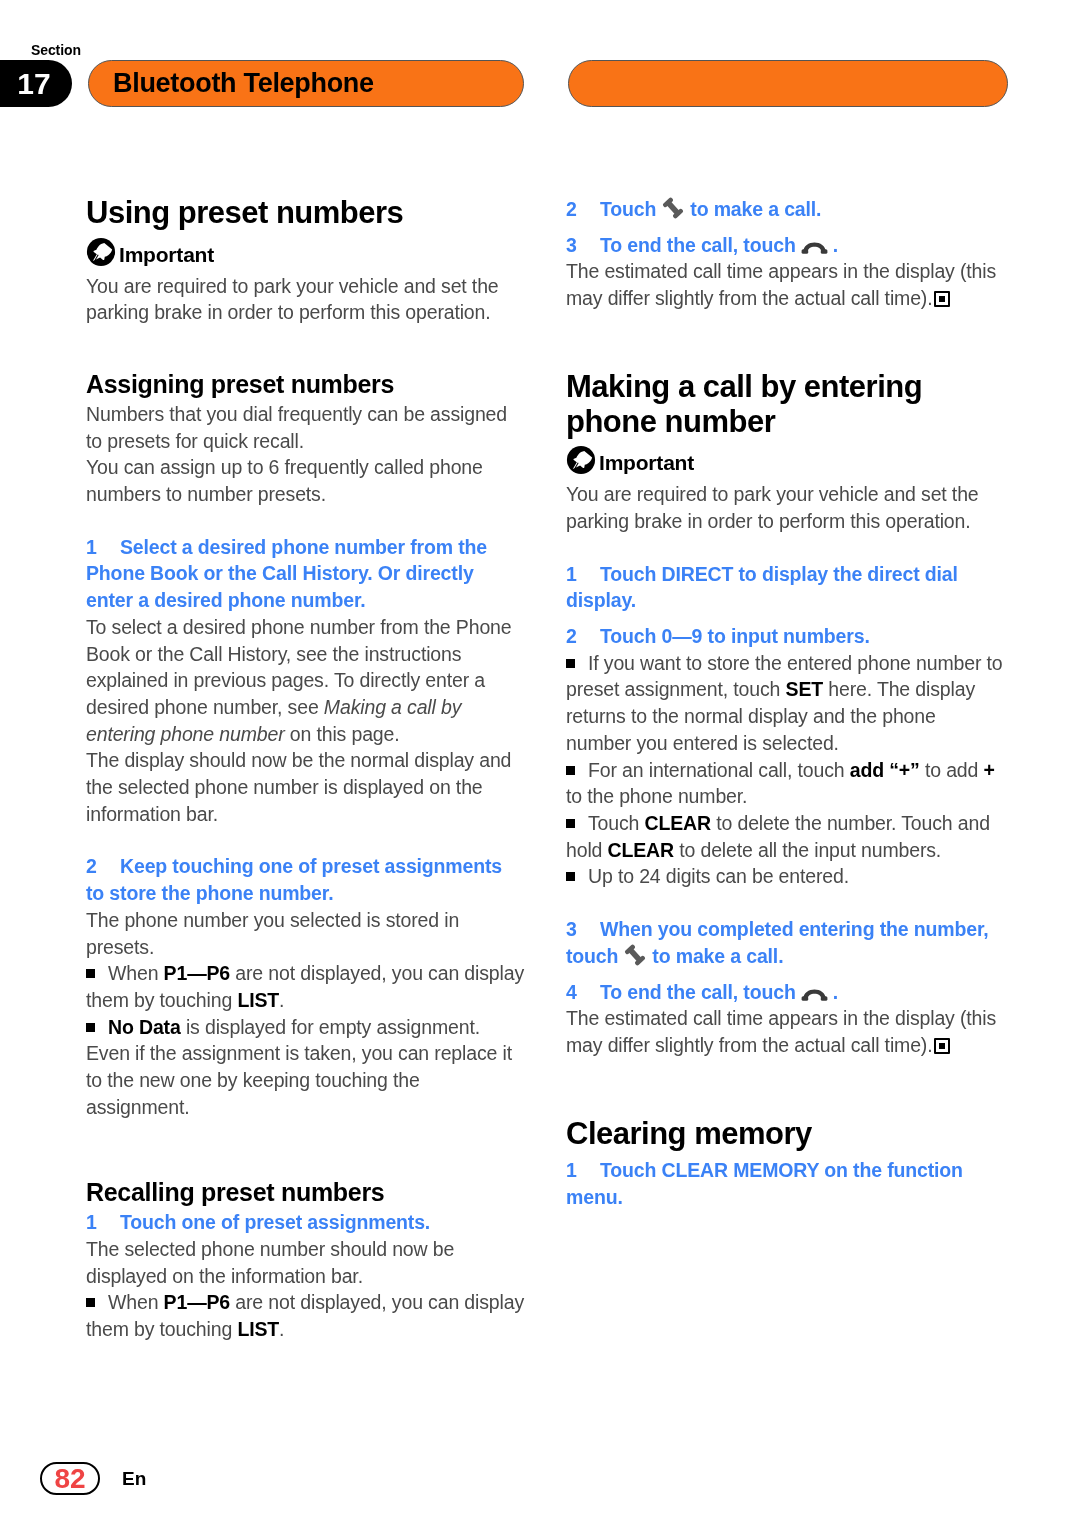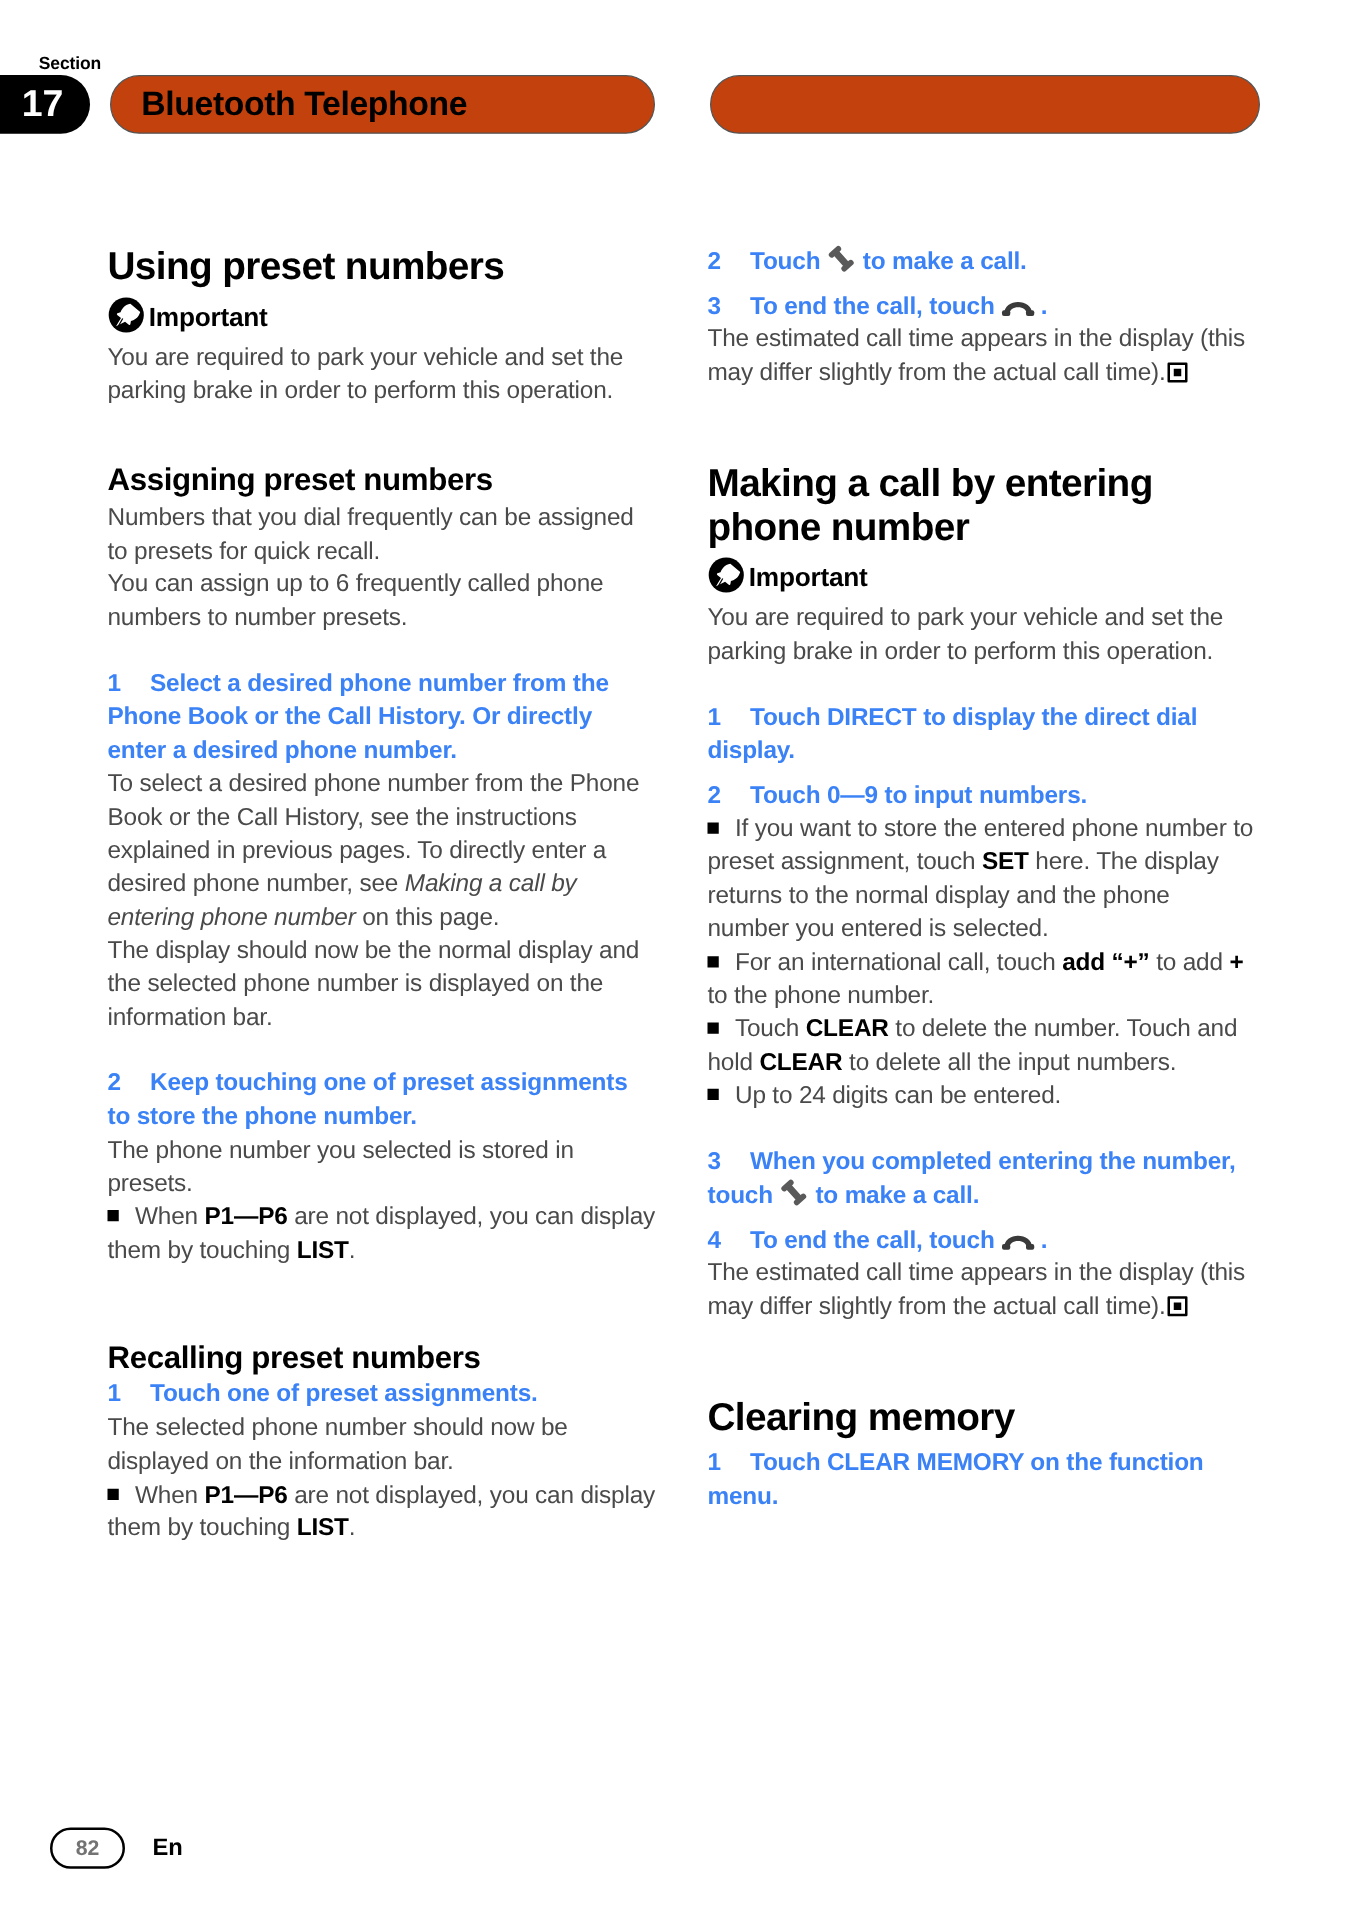--- a/index.html
+++ b/index.html
@@ -49,21 +49,21 @@
     justify-content: center;
     padding-left: 6px;
     box-sizing: border-box;
   }
   .header-pill {
     position: absolute;
     top: 24px;
     height: 47px;
     border: 1.6px solid #555;
     border-radius: 26px;
-    background: #c2410c;
+    background: #f97316;
     box-sizing: border-box;
     display: flex;
     align-items: center;
   }
   .header-pill.left  { left: 88px;  width: 436px; }
   .header-pill.right { left: 568px; width: 440px; }
   .header-pill .pill-text {
     font-size: 27px;
     font-weight: bold;
     letter-spacing: -0.3px;
@@ -198,23 +198,23 @@
     align-items: center;
   }
   .page-pill {
     width: 60px;
     height: 33px;
     border: 2px solid #000;
     border-radius: 18px;
     display: flex;
     align-items: center;
     justify-content: center;
-    font-size: 17px;
-    font-weight: bold;
-    color: #737373;
+    font-size: 28px;
+    font-weight: bold;
+    color: #ef4444;
     box-sizing: border-box;
   }
   .lang-code {
     margin-left: 22px;
     font-size: 19px;
     font-weight: bold;
     color: #000;
   }
 </style>
 </head>
@@ -268,20 +268,23 @@
 
   <p class="step">
     <span class="step-num">2</span><span>Keep touching one of preset assignments to store the phone number.</span>
   </p>
   <p class="body">The phone number you selected is stored in presets.</p>
 
   <p class="bullet">
     <span class="sq-bullet"></span><span>When </span><b class="kw">P1—P6</b><span> are not displayed, you can display them by touching </span><b class="kw">LIST</b><span>.</span>
   </p>
 
+  <p class="bullet">
+    <span class="sq-bullet"></span><b class="kw">No Data</b><span> is displayed for empty assignment. Even if the assignment is taken, you can replace it to the new one by keeping touching the assignment.</span>
+  </p>
 
   <div class="sp-xl"></div>
 
   <h2 class="head2">Recalling preset numbers</h2>
 
   <p class="step">
     <span class="step-num">1</span><span>Touch one of preset assignments.</span>
   </p>
   <p class="body">The selected phone number should now be displayed on the information bar.</p>
 

